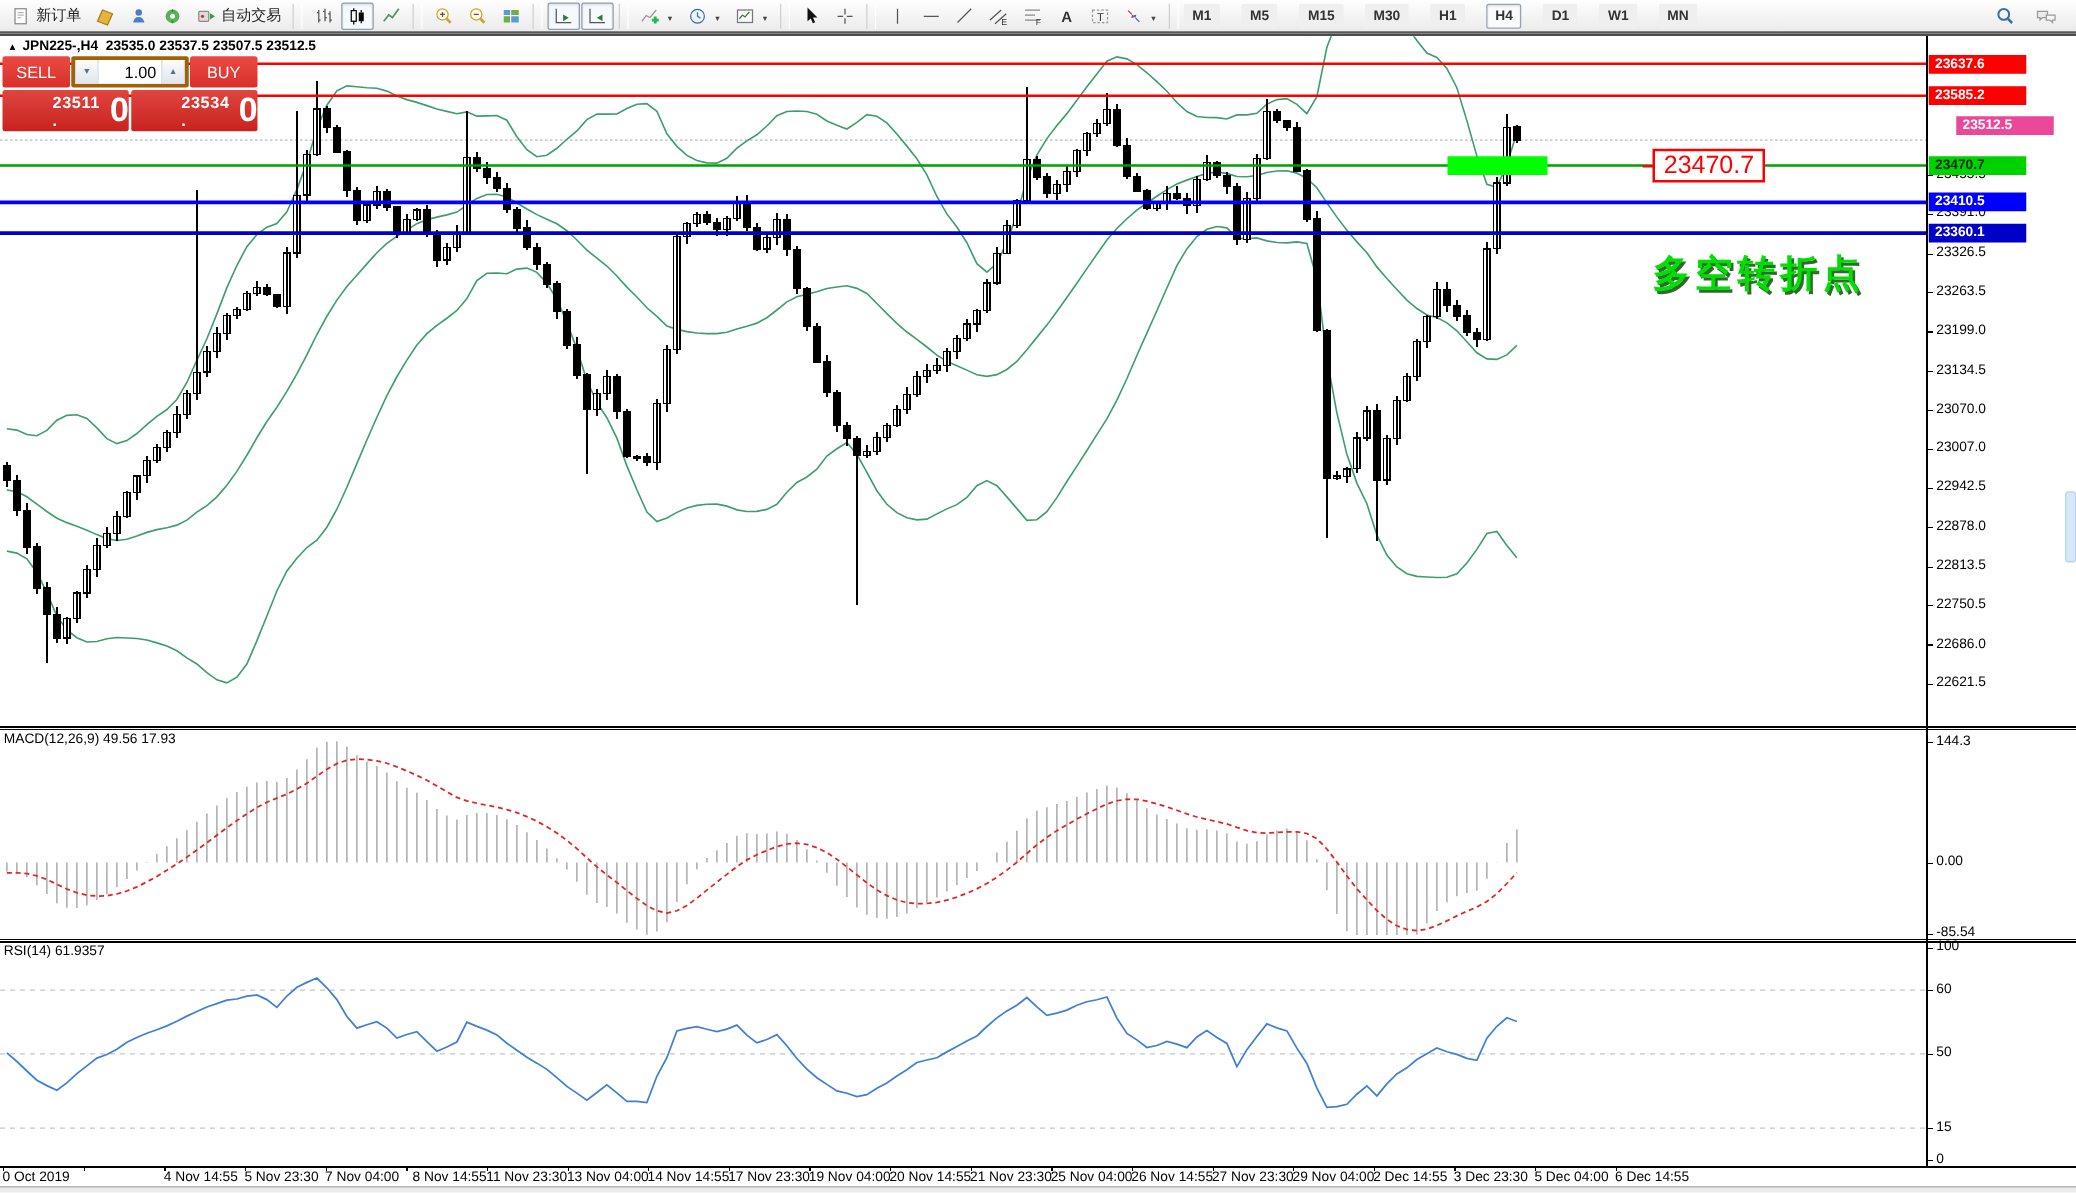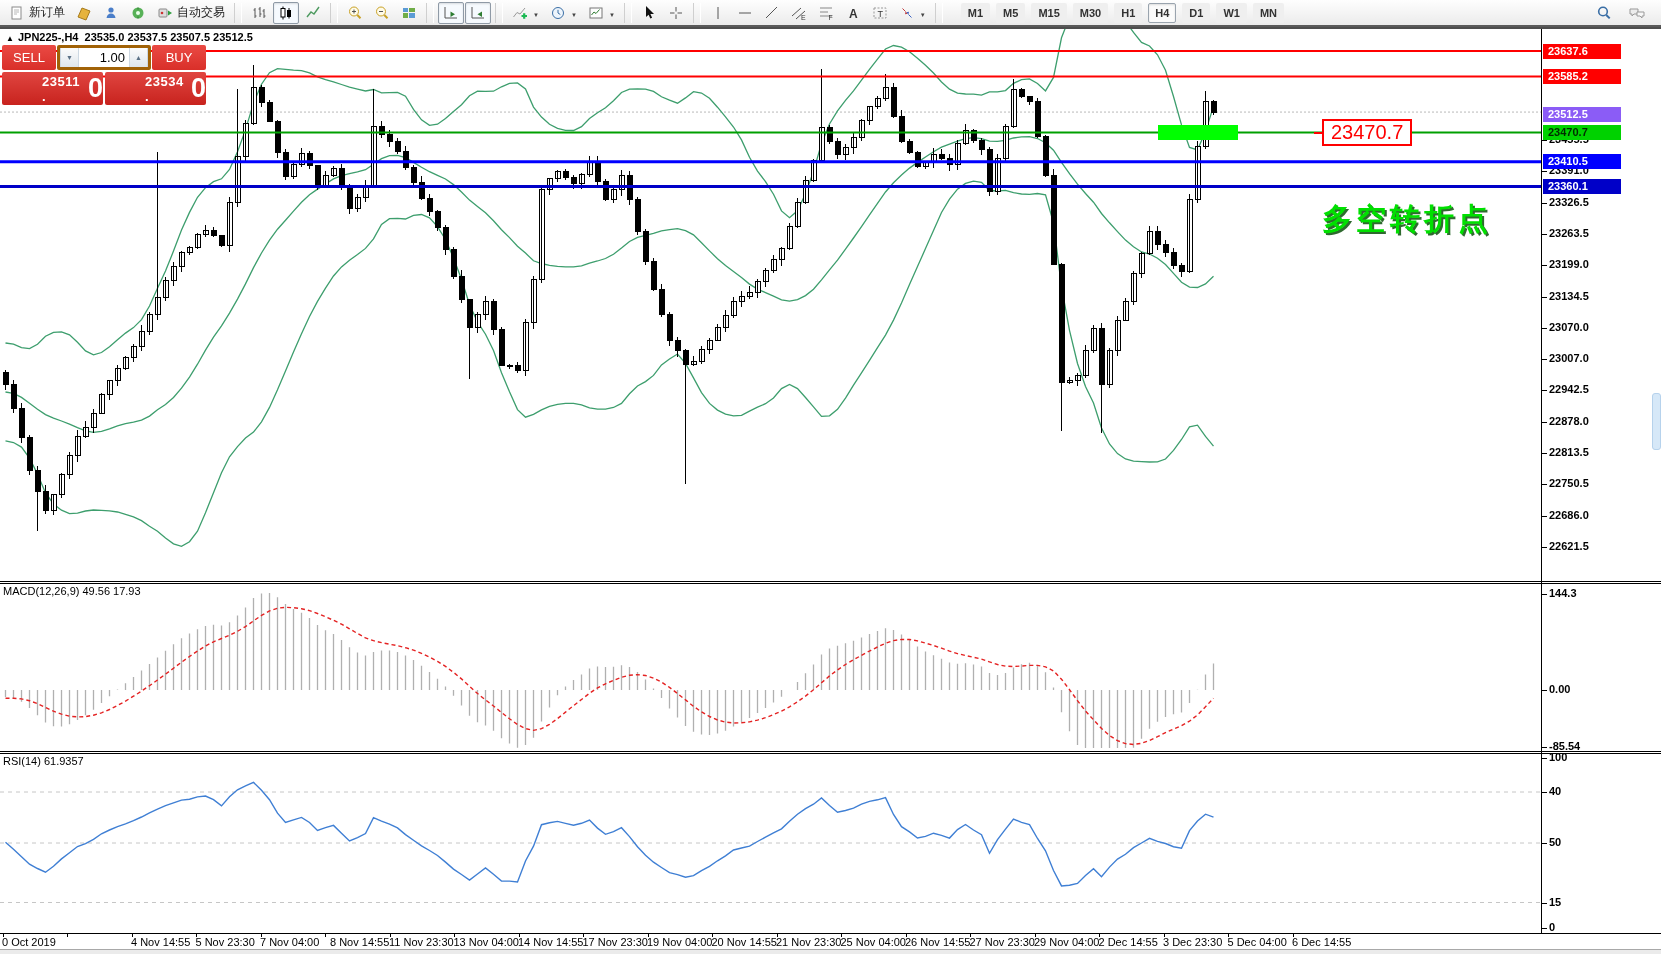--- a/index.html
+++ b/index.html
@@ -29,21 +29,21 @@
   .oc-spin{width:17px;background:linear-gradient(#fcfcfc,#dfe6ec);display:flex;align-items:center;justify-content:center;
     font-size:7px;color:#5b7186;border-left:1px solid #cdd8e2;border-right:1px solid #cdd8e2;}
   .oc-input{flex:1;border:0;outline:none;text-align:right;font-size:13px;padding:0 4px 0 0;color:#000;min-width:0;
     font-family:"Liberation Sans",sans-serif;}
   .oc-row2{display:flex;gap:2px;margin-top:2px;height:33px;}
   .oc-price{flex:1;background:linear-gradient(#e04540,#c8231e);color:#fff;border-radius:2px;
     display:flex;align-items:center;justify-content:center;padding-left:40px;}
   .oc-price .pm{font-size:13px;font-weight:bold;letter-spacing:.5px;}
   .oc-price .pb{font-size:27px;font-weight:bold;line-height:27px;margin-left:1px;}
   
-  .axis-label{position:absolute;left:1549px;font-size:11px;font-weight:bold;color:#000;z-index:4;white-space:nowrap;}
+  .axis-label{position:absolute;left:1549px;font-size:11px;font-weight:normal;color:#000;z-index:4;white-space:nowrap;}
   .price-badge{position:absolute;left:1543px;width:78px;height:15px;font-size:11px;font-weight:bold;
     line-height:15px;padding-left:5px;box-sizing:border-box;z-index:5;white-space:nowrap;}
   .pane-label{position:absolute;left:3px;font-size:11px;color:#000;z-index:4;}
   .time-label{position:absolute;font-size:11px;color:#000;z-index:4;white-space:nowrap;}
   
   .hl-rect{position:absolute;background:#00ff00;z-index:3;}
   .price-callout{position:absolute;left:1322px;border:2px solid #ff0000;color:#ff0000;background:#ffffff;
     font-size:20px;line-height:23px;padding:0 7px;z-index:5;}
   .price-callout::before{content:"";position:absolute;left:-10px;top:50%;width:9px;height:2px;background:#ff0000;margin-top:-1px;}
   .cn-note{position:absolute;left:1322px;top:199px;font-size:30px;font-weight:bold;color:#00e000;
@@ -220,21 +220,21 @@
   <button class="tb-btn">
     <svg width="16" height="16" viewBox="0 0 16 16">
         <path d="M3.5 3.5l3 3" stroke="#c23b3b"></path>
         <path d="M8.7 8.7L6 9.3l.6-2.7z" fill="#c23b3b"></path>
         <path d="M12.5 12.5l-3-3" stroke="#3b62c2"></path>
         <path d="M7.3 7.3L10 6.7l-.6 2.7z" fill="#3b62c2"></path>
       </svg>
     <span class="caret"></span>
   </button>
   <div class="tb-sep"></div>
-  <div id="tf-group" style="display:flex;gap:6px;margin-left:14px;">
+  <div id="tf-group" style="display:flex;gap:17px;">
       <button class="tf-btn">M1</button>
       <button class="tf-btn">M5</button>
       <button class="tf-btn">M15</button>
       <button class="tf-btn">M30</button>
       <button class="tf-btn">H1</button>
       <button class="tf-btn active">H4</button>
       <button class="tf-btn">D1</button>
       <button class="tf-btn">W1</button>
       <button class="tf-btn">MN</button>
     </div>
@@ -536,33 +536,33 @@
     <div class="axis-label" style="top: 321.068px;">23070.0</div>
     <div class="axis-label" style="top: 351.821px;">23007.0</div>
     <div class="axis-label" style="top: 383.306px;">22942.5</div>
     <div class="axis-label" style="top: 414.791px;">22878.0</div>
     <div class="axis-label" style="top: 446.276px;">22813.5</div>
     <div class="axis-label" style="top: 477.029px;">22750.5</div>
     <div class="axis-label" style="top: 508.514px;">22686.0</div>
     <div class="axis-label" style="top: 539.999px;">22621.5</div>
     <div class="price-badge" style="top: 43.5px; background: rgb(255, 0, 0); color: rgb(255, 255, 255);">23637.6</div>
     <div class="price-badge" style="top: 69.0785px; background: rgb(255, 0, 0); color: rgb(255, 255, 255);">23585.2</div>
-    <div class="price-badge" style="top: 107px; background: #8b5cf6; color: rgb(255, 255, 255);">23512.5</div>
+    <div class="price-badge" style="top: 93px; background: #ec4899; color: rgb(255, 255, 255); margin-left: 22px;">23512.5</div>
     <div class="price-badge" style="top: 124.971px; background: rgb(0, 210, 0); color: rgb(0, 43, 0);">23470.7</div>
     <div class="price-badge" style="top: 154.357px; background: rgb(0, 0, 255); color: rgb(255, 255, 255);">23410.5</div>
     <div class="price-badge" style="top: 178.959px; background: rgb(0, 0, 200); color: rgb(255, 255, 255);">23360.1</div>
   </div>
 <div id="pane-labels">
     <div class="pane-label" style="left: 3px; top: 585px;">MACD(12,26,9) 49.56 17.93</div>
     <div class="pane-label" style="left: 3px; top: 755px;">RSI(14) 61.9357</div>
     <div class="axis-label" style="left: 1549px; top: 586.795px;">144.3</div>
     <div class="axis-label" style="left: 1549px; top: 683px;">0.00</div>
     <div class="axis-label" style="left: 1549px; top: 740.03px;">-85.54</div>
     <div class="axis-label" style="left: 1549px; top: 751px;">100</div>
-    <div class="axis-label" style="left: 1549px; top: 785px;">40</div>
+    <div class="axis-label" style="left: 1549px; top: 785px;">60</div>
     <div class="axis-label" style="left: 1549px; top: 836px;">50</div>
     <div class="axis-label" style="left: 1549px; top: 895.5px;">15</div>
     <div class="axis-label" style="left: 1549px; top: 921px;">0</div>
   </div>
 <div id="time-axis">
     <div class="time-label" style="left: 2px; top: 936px;">0 Oct 2019</div>
     <div class="time-label" style="left: 66.5px; top: 964px;">1 Nov 04:00</div>
     <div class="time-label" style="left: 131px; top: 936px;">4 Nov 14:55</div>
     <div class="time-label" style="left: 195.5px; top: 936px;">5 Nov 23:30</div>
     <div class="time-label" style="left: 260px; top: 936px;">7 Nov 04:00</div>

